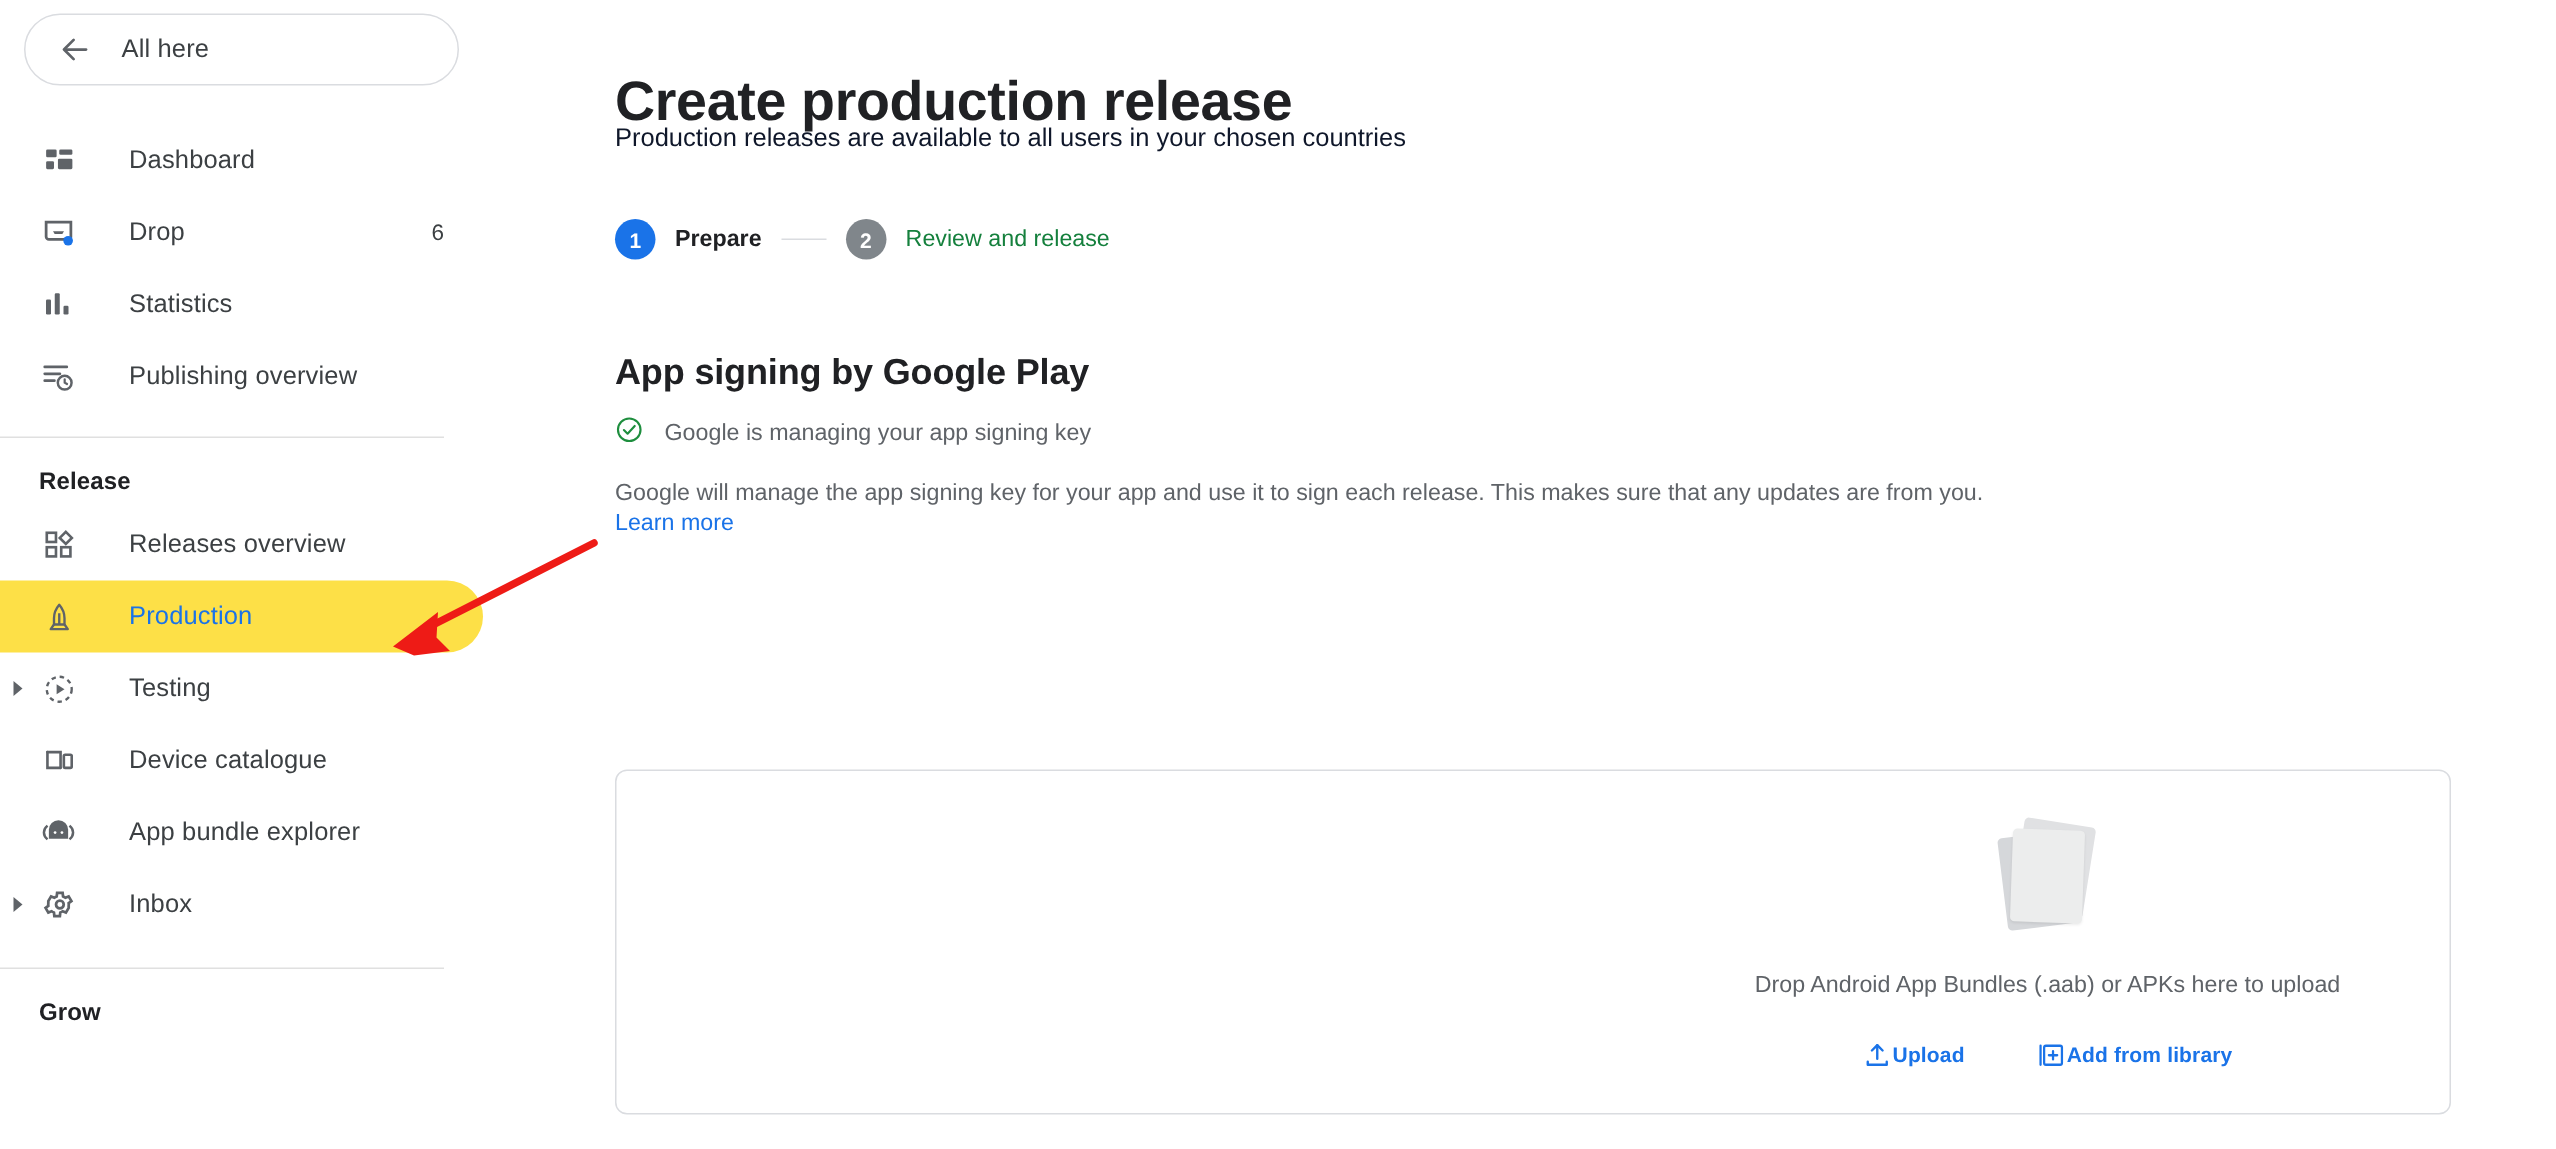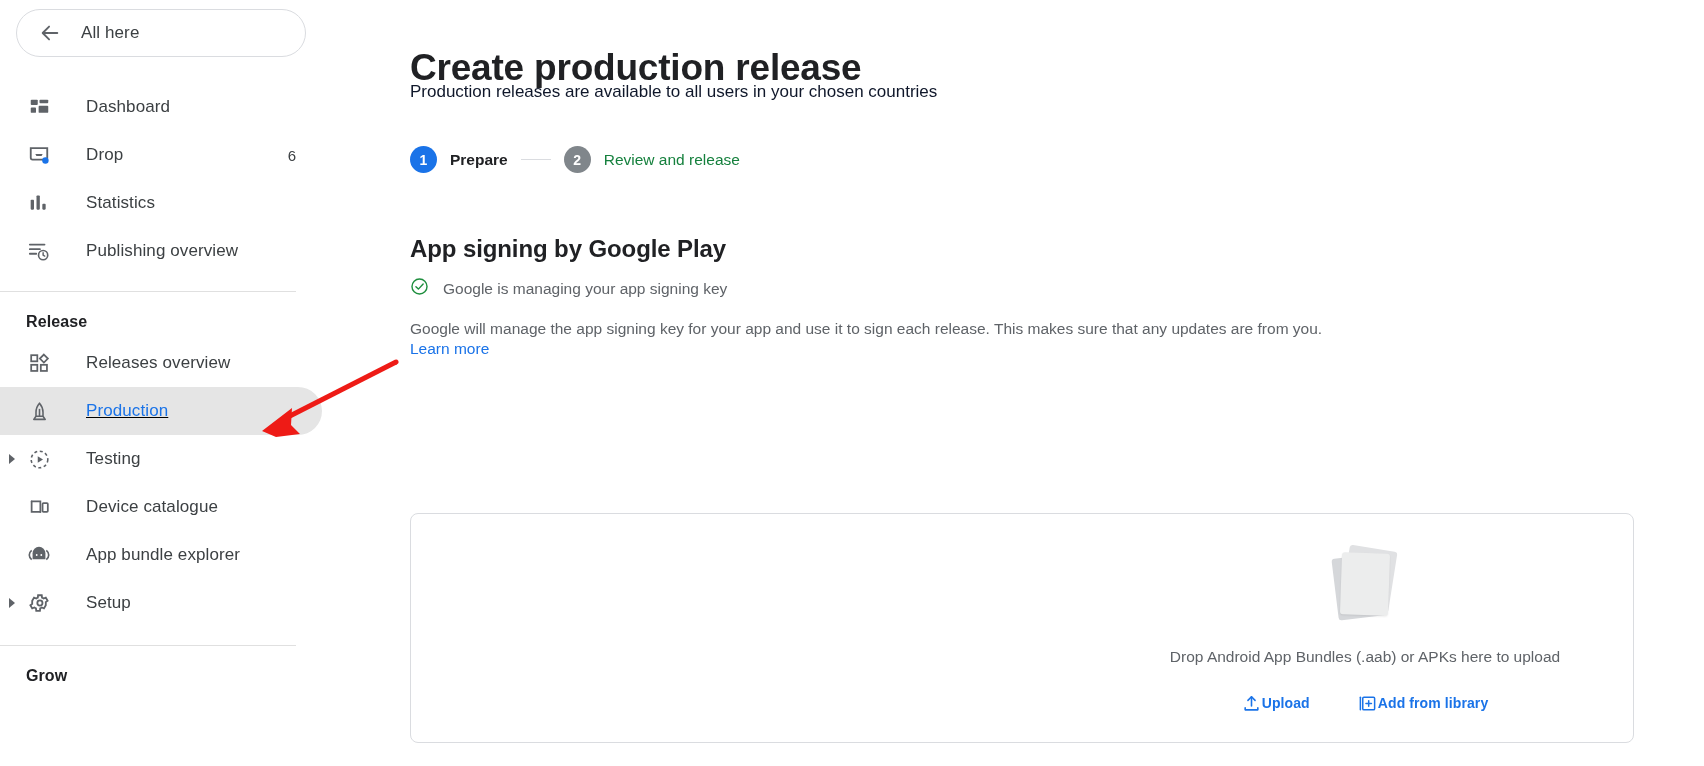--- a/index.html
+++ b/index.html
@@ -63,21 +63,21 @@
     color: #3c4043;
     letter-spacing: .1px;
     white-space: nowrap;
   }
   .navitem .count {
     margin-left: auto;
     margin-right: 26px;
     font-size: 15px;
     color: #3c4043;
   }
-  .navitem.selected { background: #e5e5e5; text-decoration: underline; }
+  .navitem.selected { background: #fde047; }
   .navitem.selected .txt { color: #1a73e8; }
   .navitem.selected .ico { color: #5f6368; }
 
   .expander {
     position: absolute;
     left: 5px;
     width: 14px; height: 14px;
     display: flex; align-items: center; justify-content: center;
     color: #5f6368;
   }
@@ -391,21 +391,21 @@
           <svg width="10" height="10" viewBox="0 0 10 10">
               <path d="M2 0l6 5-6 5z" fill="#5f6368"></path>
             </svg>
         </span>
         <span class="ico">
           <svg width="22" height="22" viewBox="0 0 24 24" fill="none" stroke="currentColor" stroke-width="2">
             <path d="M19.4 13a7.6 7.6 0 0 0 0-2l2-1.5-2-3.4-2.4 1a7.7 7.7 0 0 0-1.7-1L15 3.5h-4l-.3 2.6c-.6.25-1.2.6-1.7 1l-2.4-1-2 3.4L4.6 11a7.6 7.6 0 0 0 0 2l-2 1.5 2 3.4 2.4-1c.5.4 1.1.75 1.7 1l.3 2.6h4l.3-2.6c.6-.25 1.2-.6 1.7-1l2.4 1 2-3.4z"></path>
             <circle cx="13" cy="12" r="2.8"></circle>
           </svg>
         </span>
-        <span class="txt">Setup</span>
+        <span class="txt">Inbox</span>
       </div>
     </div>
 
     <div class="divider" style="margin-top:18px"></div>
 
     <div class="section-title">Grow</div>
   </nav>
 
   <main class="main">
 

